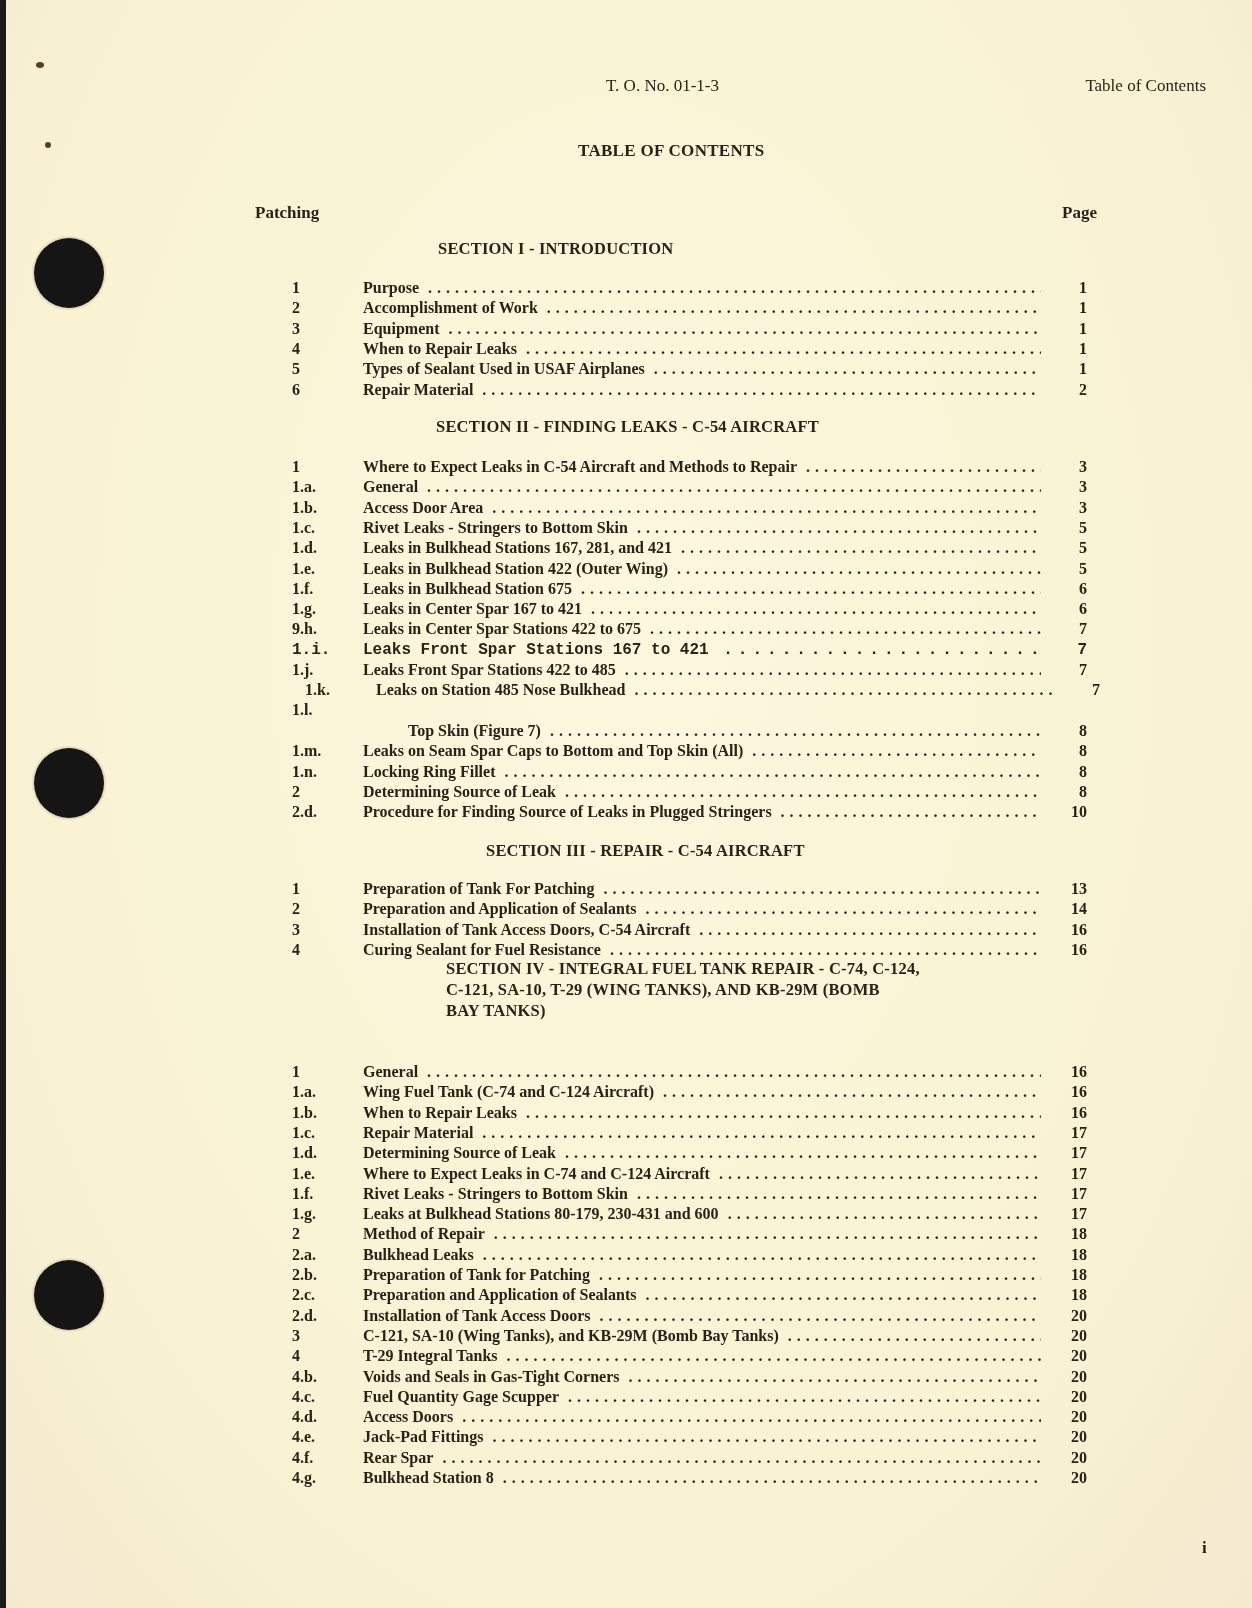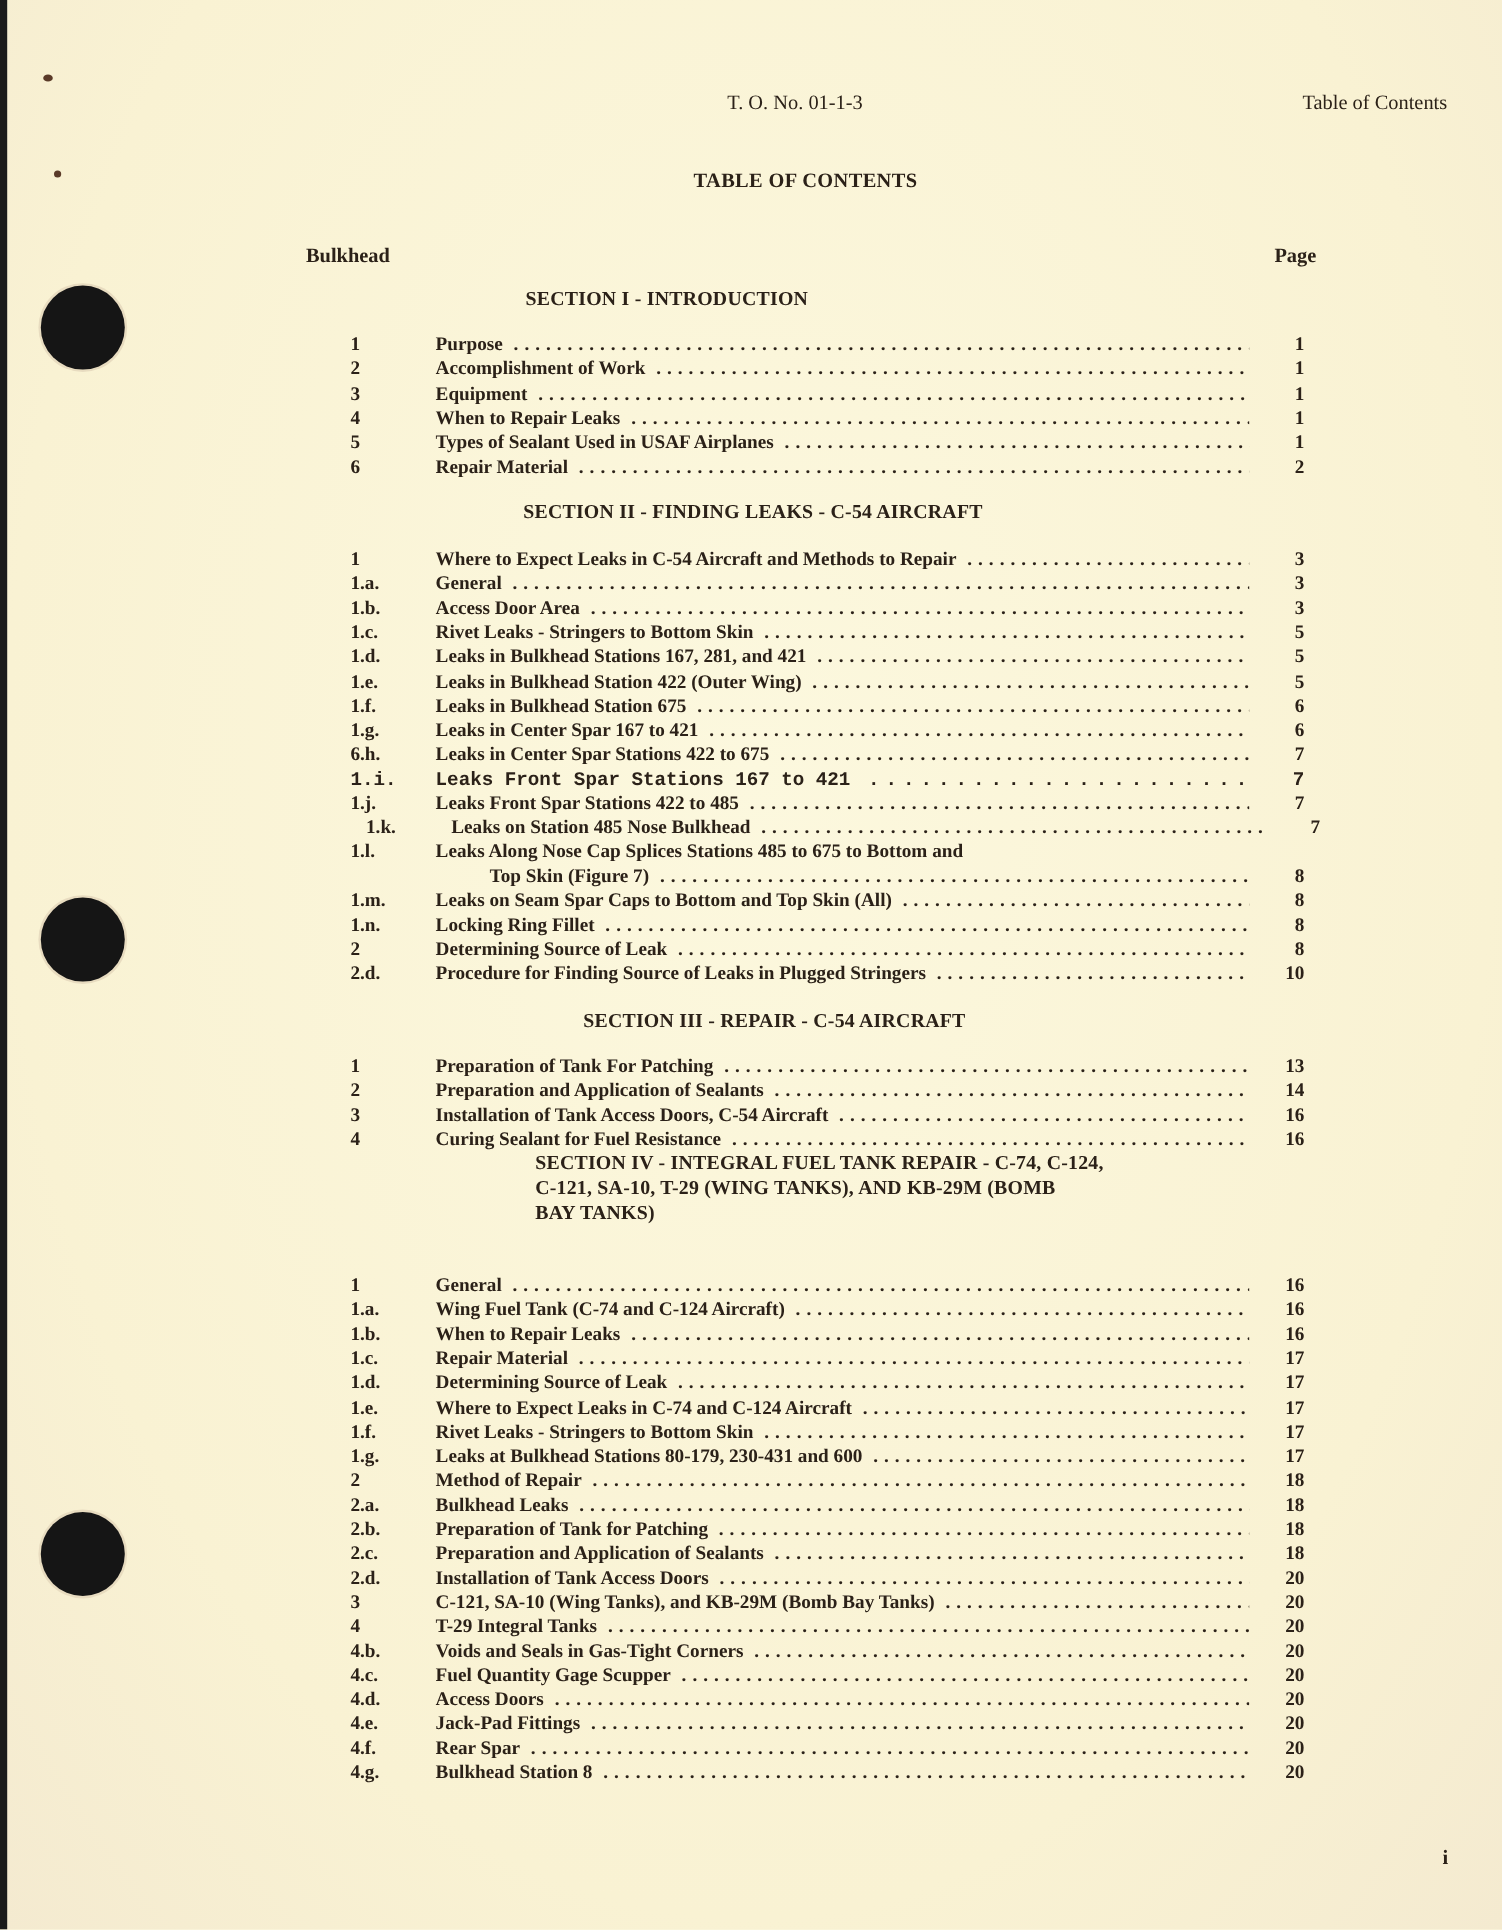--- a/index.html
+++ b/index.html
@@ -51,21 +51,21 @@
   <div class="edge"></div>
   <div class="hole" style="top:238px"></div>
   <div class="hole" style="top:748px"></div>
   <div class="hole" style="top:1260px"></div>
   <div class="spot" style="left:36px;top:62px;width:8px;height:6px"></div>
   <div class="spot" style="left:45px;top:142px;width:6px;height:6px"></div>
 
   <div class="hdr-left">T. O. No. 01-1-3</div>
   <div class="hdr-right">Table of Contents</div>
   <div class="title">TABLE OF CONTENTS</div>
-  <div class="col-para">Bulkhead</div>
+  <div class="col-para">Patching</div>
   <div class="col-page">Page</div>
 
   <div id="toc">
       <div class="section-title" style="top: 238px; left: 438px;">SECTION I - INTRODUCTION</div>
       <div class="row" style="top: 278px;">
         <span class="num">1</span>
         <span class="label"><span class="txt">Purpose</span><span class="dots"> ........................................................................................................................</span></span>
         <span class="pg">1</span>
       </div>
       <div class="row" style="top: 298.3px;">
@@ -128,42 +128,41 @@
         <span class="num">1.f.</span>
         <span class="label"><span class="txt">Leaks in Bulkhead Station 675</span><span class="dots"> ........................................................................................................................</span></span>
         <span class="pg">6</span>
       </div>
       <div class="row" style="top: 599.1px;">
         <span class="num">1.g.</span>
         <span class="label"><span class="txt">Leaks in Center Spar 167 to 421</span><span class="dots"> ........................................................................................................................</span></span>
         <span class="pg">6</span>
       </div>
       <div class="row" style="top: 619.4px;">
-        <span class="num">6.h.</span>
+        <span class="num">9.h.</span>
         <span class="label"><span class="txt">Leaks in Center Spar Stations 422 to 675</span><span class="dots"> ........................................................................................................................</span></span>
         <span class="pg">7</span>
       </div>
       <div class="row" style="top: 639.7px; font-family: Liberation Mono, monospace;">
         <span class="num">1.i.</span>
         <span class="label"><span class="txt">Leaks Front Spar Stations 167 to 421</span><span class="dots"> ........................................................................................................................</span></span>
         <span class="pg">7</span>
       </div>
       <div class="row" style="top: 660px;">
         <span class="num">1.j.</span>
         <span class="label"><span class="txt">Leaks Front Spar Stations 422 to 485</span><span class="dots"> ........................................................................................................................</span></span>
         <span class="pg">7</span>
       </div>
       <div class="row" style="top: 680.3px; margin-left: 13px;">
         <span class="num">1.k.</span>
         <span class="label"><span class="txt">Leaks on Station 485 Nose Bulkhead</span><span class="dots"> ........................................................................................................................</span></span>
         <span class="pg">7</span>
       </div>
       <div class="row" style="top: 700px; padding-left: 32px;">
         <span class="num">1.l.</span>
-        <span class="label"><span class="txt">Leaks Along Nose Cap Splices Stations 485 to 675 to Bottom and</span></span>
       </div>
       <div class="row cont" style="top: 720.9px;">
         <span class="label"><span>Top Skin (Figure 7)</span><span class="dots"> ........................................................................................................................</span></span>
         <span class="pg">8</span>
       </div>
       <div class="row" style="top: 741.2px;">
         <span class="num">1.m.</span>
         <span class="label"><span class="txt">Leaks on Seam Spar Caps to Bottom and Top Skin (All)</span><span class="dots"> ........................................................................................................................</span></span>
         <span class="pg">8</span>
       </div>

